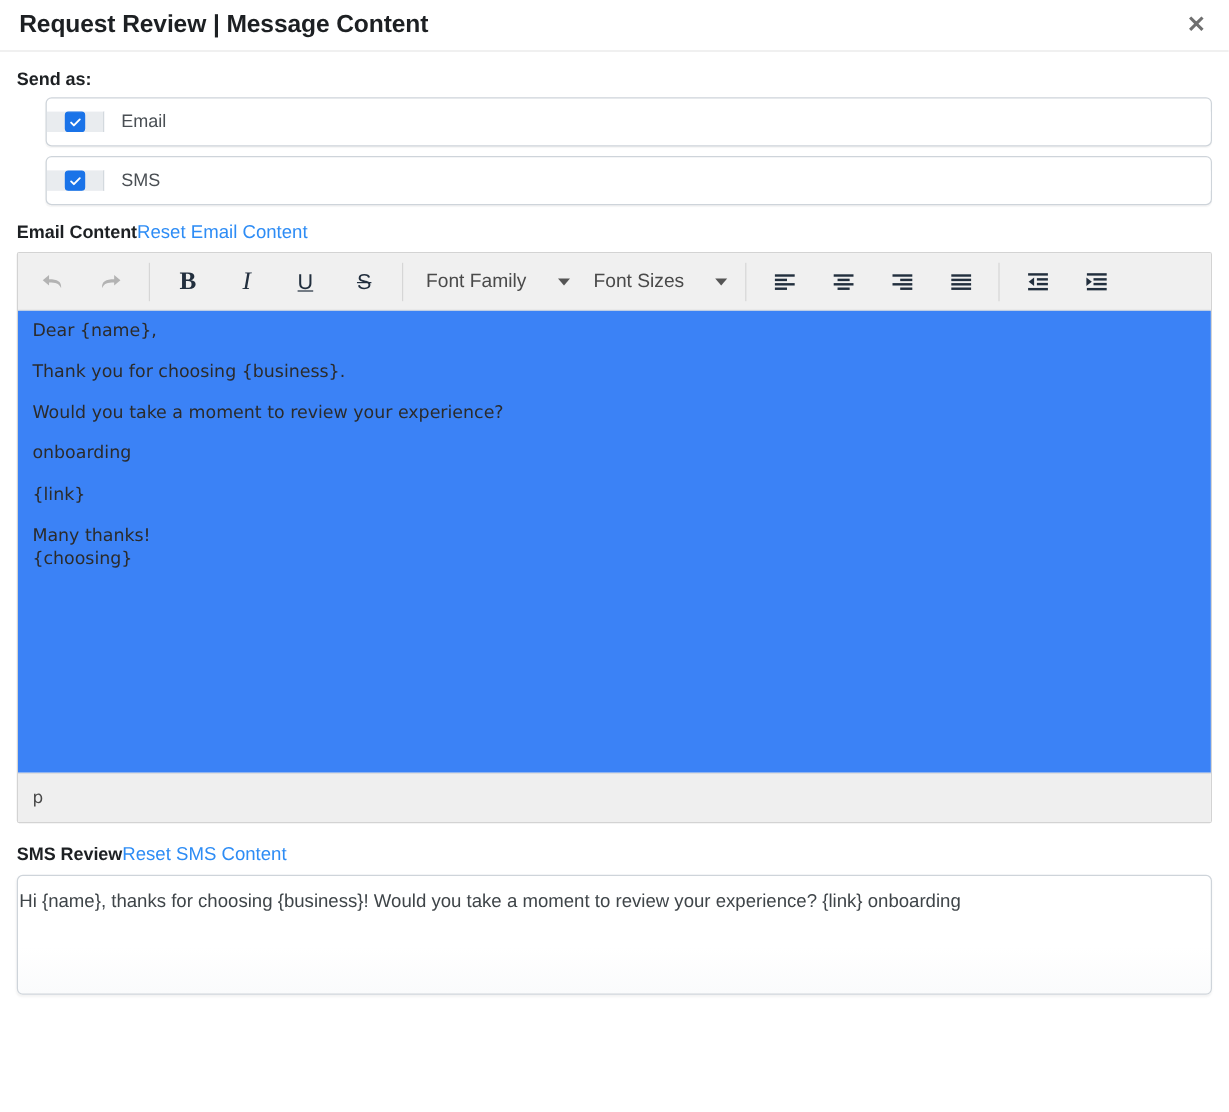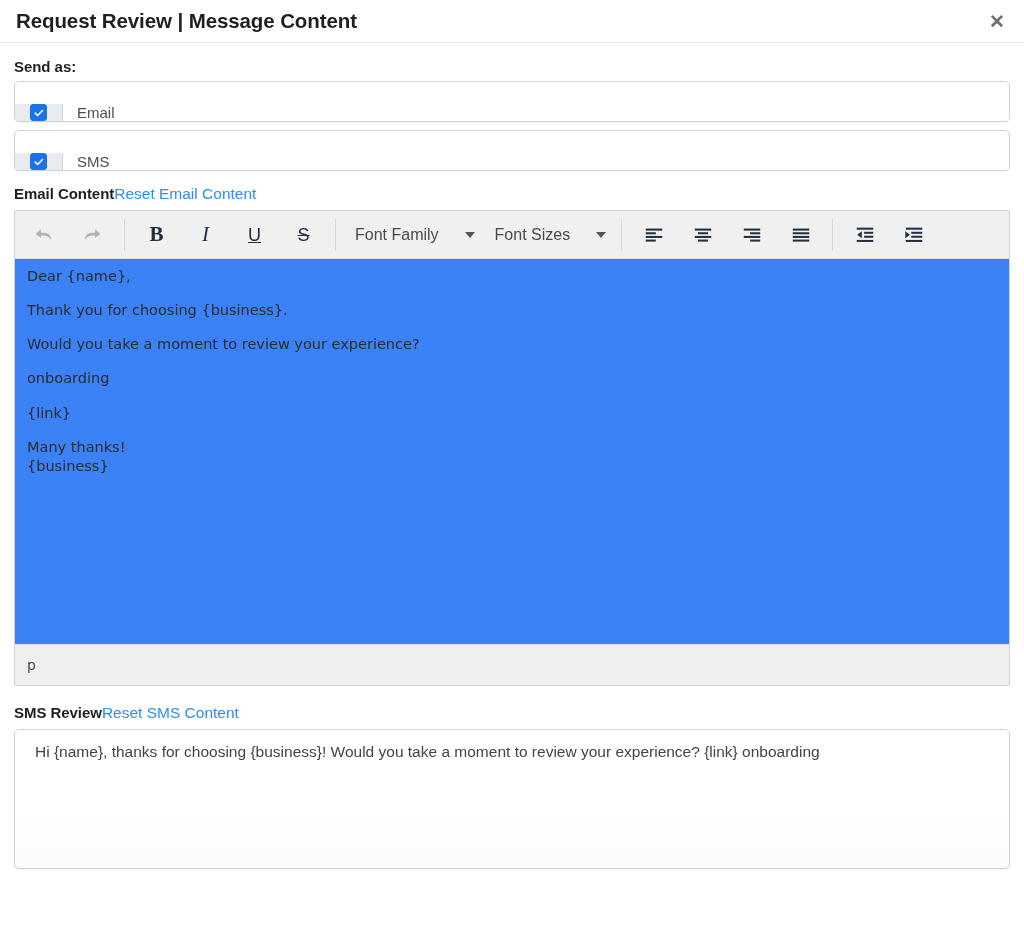--- a/index.html
+++ b/index.html
@@ -63,28 +63,29 @@
     color: #1d2023;
     margin: 0 0 6px 0;
     letter-spacing: -0.05px;
   }
 
   
   .send-as-list { margin-bottom: 14px; }
 
   .input-group {
     display: flex;
-    align-items: flex-end;
+    align-items: center;
     height: 41px;
     margin-bottom: 8px;
     border: 1px solid #ced4da;
     border-radius: 5px;
     background: #fff;
     box-shadow: 0 1px 1px rgba(0,0,0,0.045);
     overflow: hidden;
+    margin-left: 24px;
   }
   .input-group:last-child { margin-bottom: 0; }
   .input-group-addon {
     width: 48px;
     flex: 0 0 48px;
     background: #e9ecef;
     border-right: 1px solid #ced4da;
     display: flex;
     align-items: center;
     justify-content: center;
@@ -231,25 +232,25 @@
     align-items: center;
     padding: 0 12px;
     font-size: 14px;
     color: #484848;
     font-family: "DejaVu Sans", sans-serif;
   }
 
   
   .sms-area {
     width: 996px;
-    height: 140px;
+    height: 100px;
     border: 1px solid #ced4da;
     border-radius: 5px;
     background: linear-gradient(#ffffff 60%, #fafbfc 100%);
-    padding: 12px 20px;
+    padding: 12px 1px;
     font-family: "Liberation Sans", sans-serif;
     font-size: 15.5px;
     color: #3f4549;
     line-height: 1.35;
     resize: none;
     outline: none;
     box-shadow: 0 1px 2px rgba(0,0,0,0.05);
     display: block;
   }
 </style>
@@ -417,21 +418,21 @@
     </div>
 
     <div class="editor-content">
       <p>Dear {name},</p>
       <p>Thank you for choosing {business}.</p>
       <p>Would you take a moment to review your experience?</p>
       <p>onboarding</p>
       <p>{link}</p>
       <p class="tight">
         <span>Many thanks!</span><br>
-        <span>{business}</span>
+        <span>{choosing}</span>
       </p>
     </div>
 
     <div class="editor-status">
       <span>p</span>
     </div>
 
   </div>
 
   <div class="section-head">

